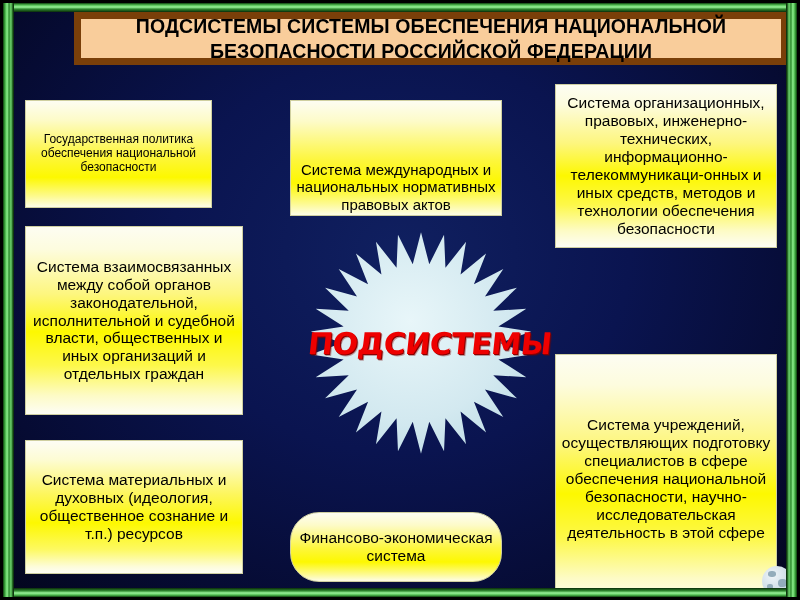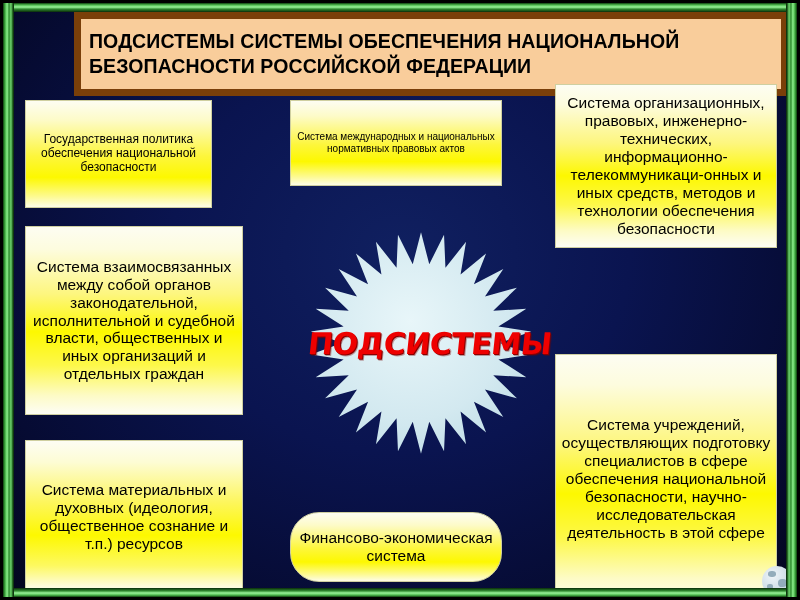--- a/index.html
+++ b/index.html
@@ -62,27 +62,28 @@
     background: radial-gradient(ellipse at 50% 42%, #102060 0%, #0a1450 42%, #060b33 78%, #03061f 100%);
     overflow: hidden;
   }
 
   
   #title-banner {
     position: absolute;
     left: 60px;
     top: 0px;
     width: 714px;
-    height: 84px;
+    height: 53px;
     background: #f9cd9b;
     border: 7px solid #7a3f09;
     box-sizing: border-box;
     display: flex;
     align-items: center;
     justify-content: center;
+    text-align: center;
   }
   #title-text {
     font-size: 19.5px;
     font-weight: bold;
     color: #000000;
     line-height: 1.28;
     letter-spacing: 0.1px;
     padding: 0 8px;
   }
 
@@ -117,24 +118,24 @@
       #fdfa90 90%, #fdfde8 100%);
   }
   .g-mid {
     background: linear-gradient(to bottom,
       #fdfdf4 0%, #fdfcd4 14%, #fdf65e 40%, #fdf800 62%,
       #fdf960 82%, #fdfcd8 95%, #fdfdf6 100%);
   }
 
   
   #box-state-policy      { left: 11px;  top:  88px; width: 187px; height: 108px; font-size: 12px; }
-  #box-legal-acts        { left: 276px; top:  88px; width: 212px; height: 86px; font-size: 10px; }
+  #box-legal-acts        { left: 276px; top:  88px; width: 212px; height: 116px; font-size: 15px; align-items: flex-end; }
   #box-org-legal-tech    { left: 541px; top:  72px; width: 222px; height: 164px; font-size: 15.5px; }
   #box-interconnected    { left: 11px;  top: 214px; width: 218px; height: 189px; font-size: 15.5px; }
-  #box-material-spirit   { left: 11px;  top: 428px; width: 218px; height: 154px; font-size: 15.5px; }
+  #box-material-spirit   { left: 11px;  top: 428px; width: 218px; height: 134px; font-size: 15.5px; }
   #box-institutions      { left: 541px; top: 342px; width: 222px; height: 250px; font-size: 15.5px; }
   #box-financial         { left: 276px; top: 500px; width: 212px; height:  70px; font-size: 15.5px; border-radius: 29px; }
 
   
   #starburst {
     position: absolute;
     left: 294px;
     top: 218px;
     width: 226px;
     height: 226px;

